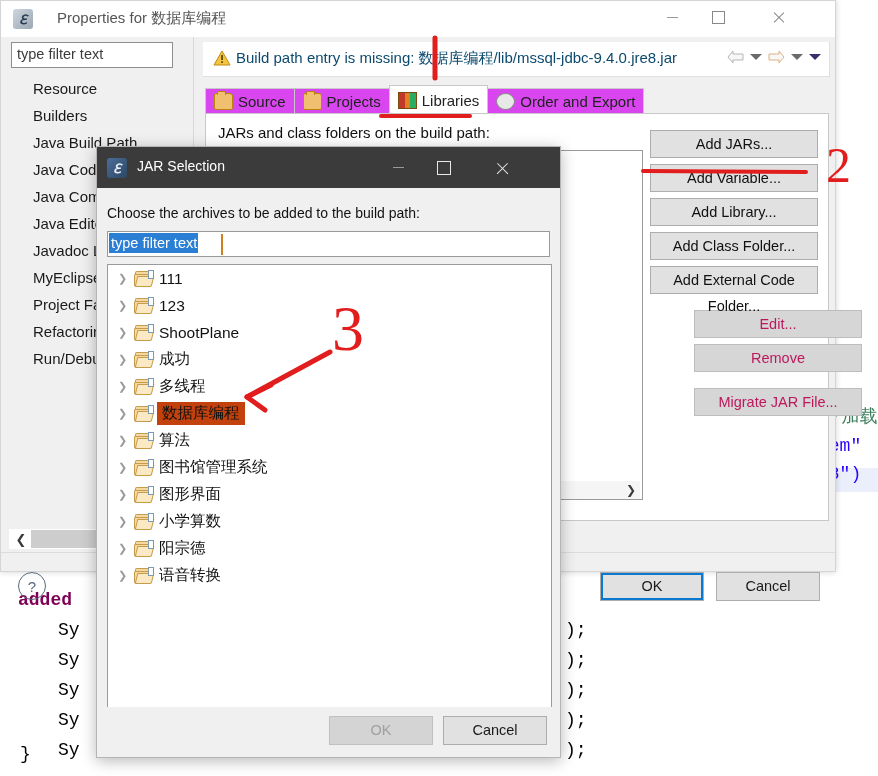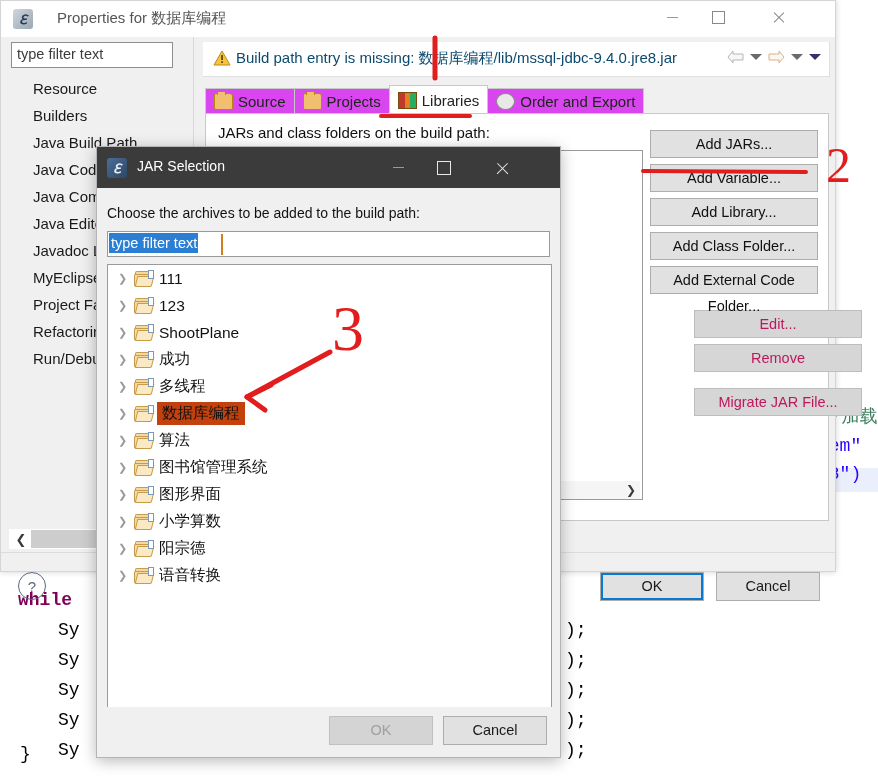--- a/index.html
+++ b/index.html
@@ -137,21 +137,21 @@
   .annot{position:absolute;pointer-events:none;}
   #annot-num2{left:826px;top:136px;font-size:50px;color:#e11d1d;font-family:"Liberation Serif",serif;font-weight:400;}
   #annot-num3{left:332px;top:292px;font-size:64px;color:#e11d1d;font-family:"Liberation Serif",serif;}
 </style>
 </head>
 <body>
 
 <div id="editor-bg">
   <div class="hl-line" style="left:818px;top:468px;width:60px;height:24px;"></div>
 
-  <div class="code-line kw" style="left:18px;top:590px;">while</div>
+  <div class="code-line kw" style="left:18px;top:590px;">added</div>
   <div class="code-line" style="left:58px;top:620px;">Sy</div>
   <div class="code-line" style="left:58px;top:650px;">Sy</div>
   <div class="code-line" style="left:58px;top:680px;">Sy</div>
   <div class="code-line" style="left:58px;top:710px;">Sy</div>
   <div class="code-line" style="left:58px;top:740px;">Sy</div>
   <div class="code-line" style="left:20px;top:744px;">}</div>
 
   <div class="code-line" style="left:565px;top:620px;">);</div>
   <div class="code-line" style="left:565px;top:650px;">);</div>
   <div class="code-line" style="left:565px;top:680px;">);</div>

